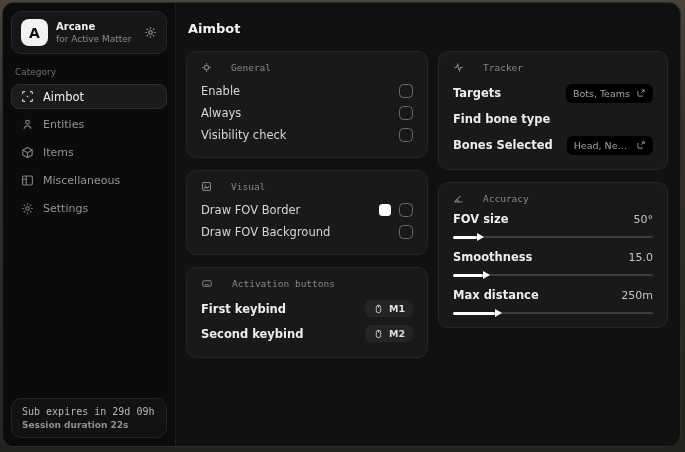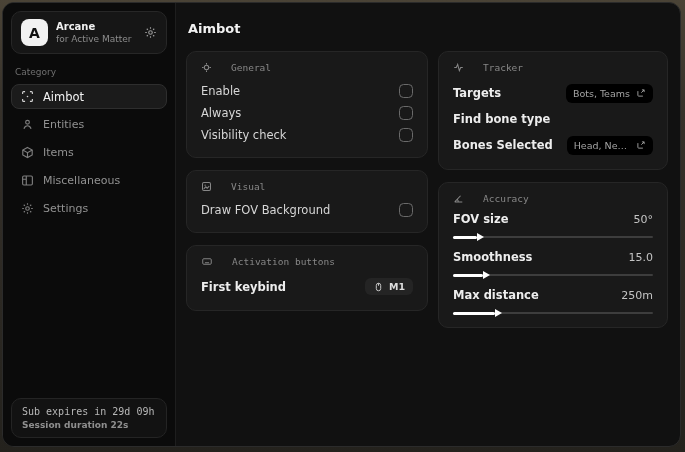--- a/index.html
+++ b/index.html
@@ -228,20 +228,27 @@
             <span class="icon">
               <svg width="11" height="11" viewBox="0 0 16 16" fill="none" stroke="currentColor" stroke-width="1.5">
                 <rect x="2.2" y="2.2" width="11.6" height="11.6" rx="2"></rect>
                 <circle cx="6" cy="6" r="1" fill="currentColor" stroke="none"></circle>
                 <path d="M4 11.5l3-3 2 2 3-3"></path>
               </svg>
             </span>
             <span>Visual</span>
           </div>
           <div class="row">
+            <span class="row-label">Draw FOV Border</span>
+            <span class="right-group">
+              <span class="swatch" style="background:#ffffff;"></span>
+              <span class="checkbox"></span>
+            </span>
+          </div>
+          <div class="row">
             <span class="row-label">Draw FOV Background</span>
             <span class="checkbox"></span>
           </div>
         </section>
 
         <section class="card">
           <div class="card-header">
             <span class="icon">
               <svg width="12" height="11" viewBox="0 0 16 16" fill="none" stroke="currentColor" stroke-width="1.4">
                 <rect x="1.8" y="4" width="12.4" height="8" rx="1.5"></rect>
@@ -255,20 +262,32 @@
             <span class="key-pill">
               <span class="icon">
                 <svg width="11" height="10" viewBox="0 0 16 16" fill="none" stroke="currentColor" stroke-width="1.5">
                   <rect x="4.5" y="2" width="7" height="12" rx="3.5"></rect>
                   <path d="M8 2v4"></path>
                 </svg>
               </span>
               <span>M1</span>
             </span>
           </div>
+          <div class="row key-row">
+            <span class="row-label strong">Second keybind</span>
+            <span class="key-pill">
+              <span class="icon">
+                <svg width="11" height="10" viewBox="0 0 16 16" fill="none" stroke="currentColor" stroke-width="1.5">
+                  <rect x="4.5" y="2" width="7" height="12" rx="3.5"></rect>
+                  <path d="M8 2v4"></path>
+                </svg>
+              </span>
+              <span>M2</span>
+            </span>
+          </div>
         </section>
 
       </div>
 
       <div class="col-right">
 
         <section class="card">
           <div class="card-header">
             <span class="icon">
               <svg width="11" height="11" viewBox="0 0 16 16" fill="none" stroke="currentColor" stroke-width="1.5">

